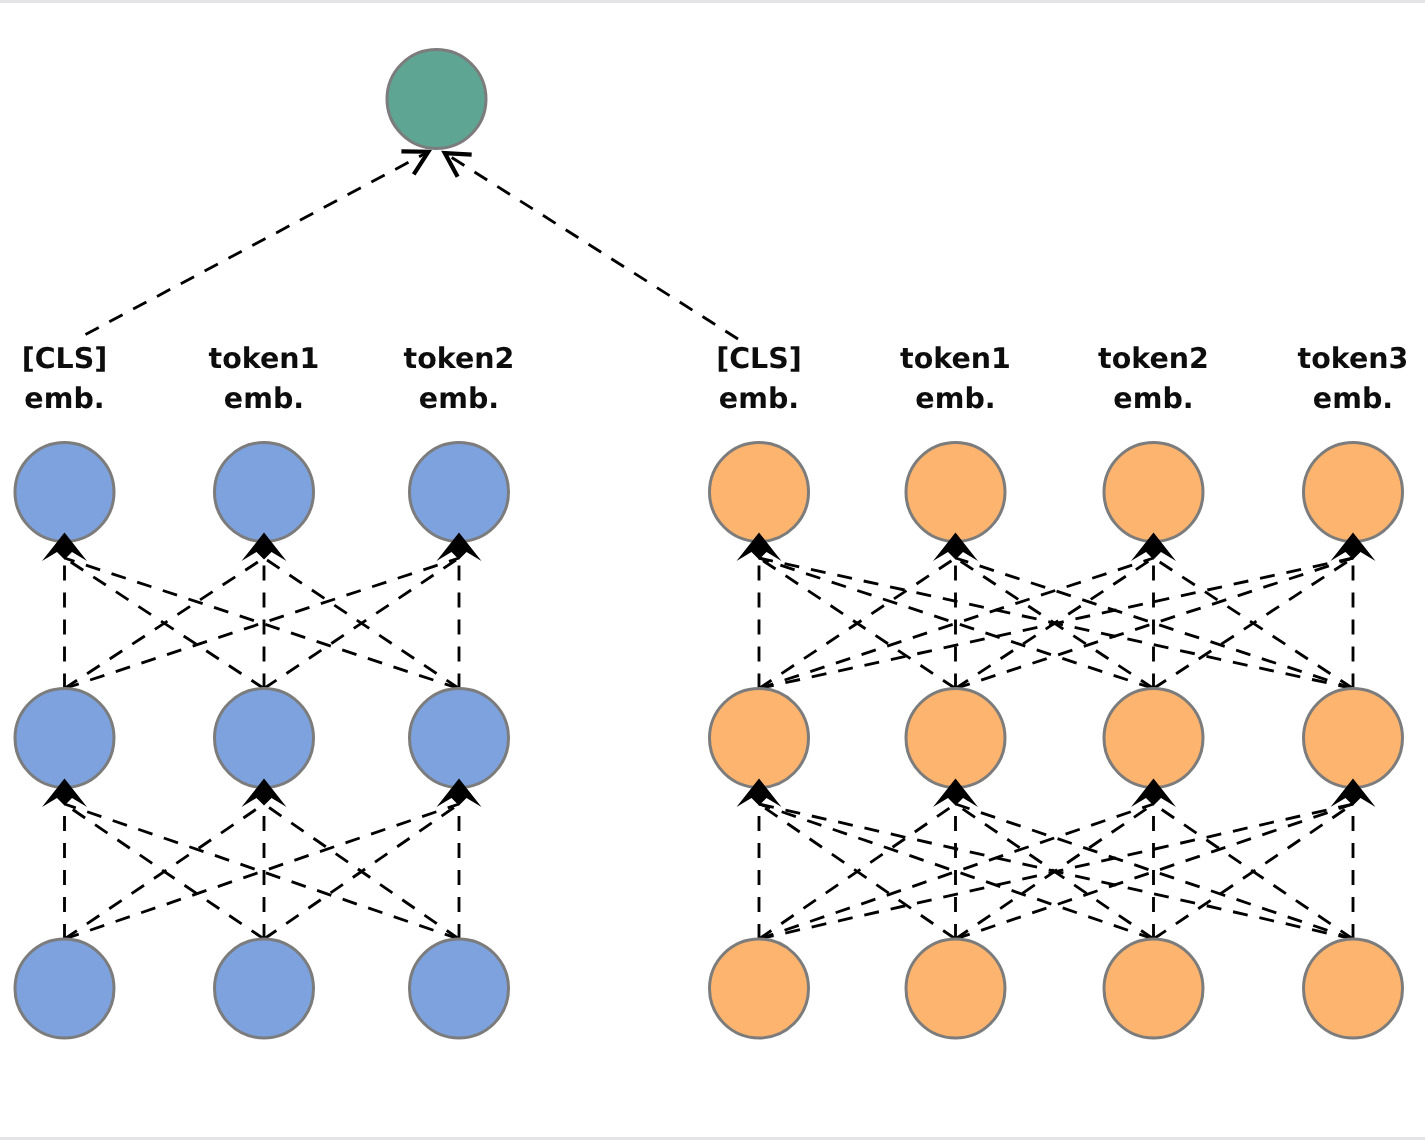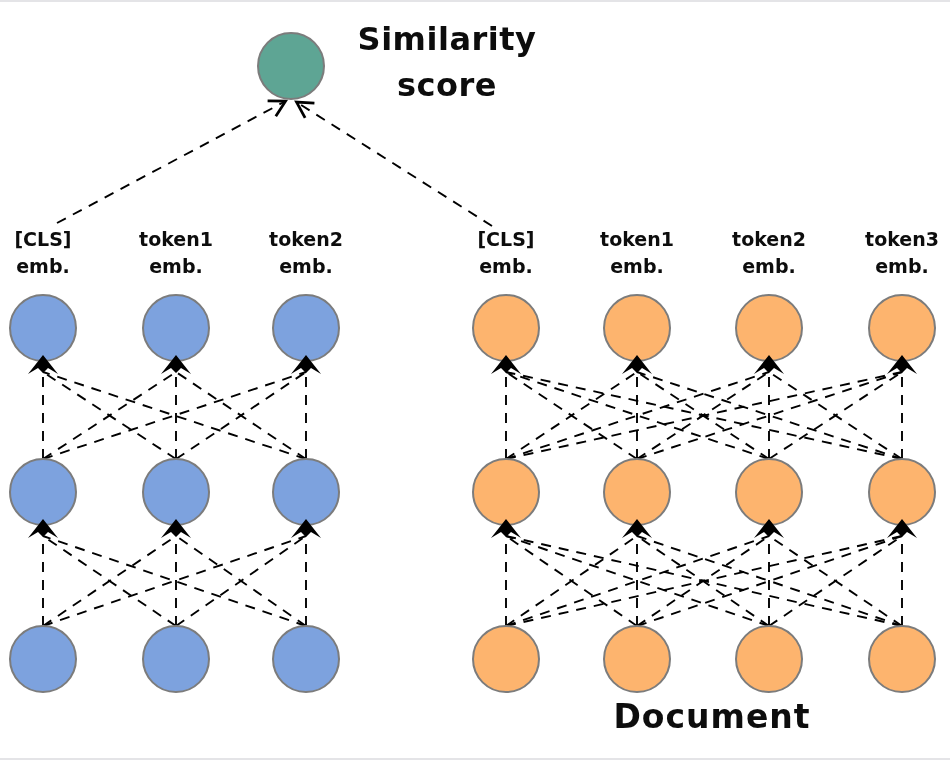--- a/index.html
+++ b/index.html
@@ -143,33 +143,30 @@
       <polygon points="902,353 887,372 897,366 902,371 907,366 917,372" fill="#000000"></polygon>
       <polygon points="506,517 491,536 501,530 506,535 511,530 521,536" fill="#000000"></polygon>
       <polygon points="637,517 622,536 632,530 637,535 642,530 652,536" fill="#000000"></polygon>
       <polygon points="769,517 754,536 764,530 769,535 774,530 784,536" fill="#000000"></polygon>
       <polygon points="902,517 887,536 897,530 902,535 907,530 917,536" fill="#000000"></polygon>
       <line x1="57" y1="221" x2="284" y2="100" stroke="#000000" stroke-width="1.9" stroke-dasharray="10 8" marker-end="url(#thin-arrow)"></line>
       <line x1="492" y1="224" x2="298" y2="101" stroke="#000000" stroke-width="1.9" stroke-dasharray="10 8" marker-end="url(#thin-arrow)"></line>
       <circle cx="291" cy="64" r="33" fill="#5ea594" stroke="#7c7c7c" stroke-width="2"></circle>
     </svg>
 
-  <div class="title">Similarity
-score</div>
 
   <div class="tok t-q0">[CLS]
 emb.</div>
   <div class="tok t-q1">token1
 emb.</div>
   <div class="tok t-q2">token2
 emb.</div>
 
   <div class="tok t-d0">[CLS]
 emb.</div>
   <div class="tok t-d1">token1
 emb.</div>
   <div class="tok t-d2">token2
 emb.</div>
   <div class="tok t-d3">token3
 emb.</div>
 
-  <div class="glabel g-doc">Document</div>
 </div>
 
 </body></html>

